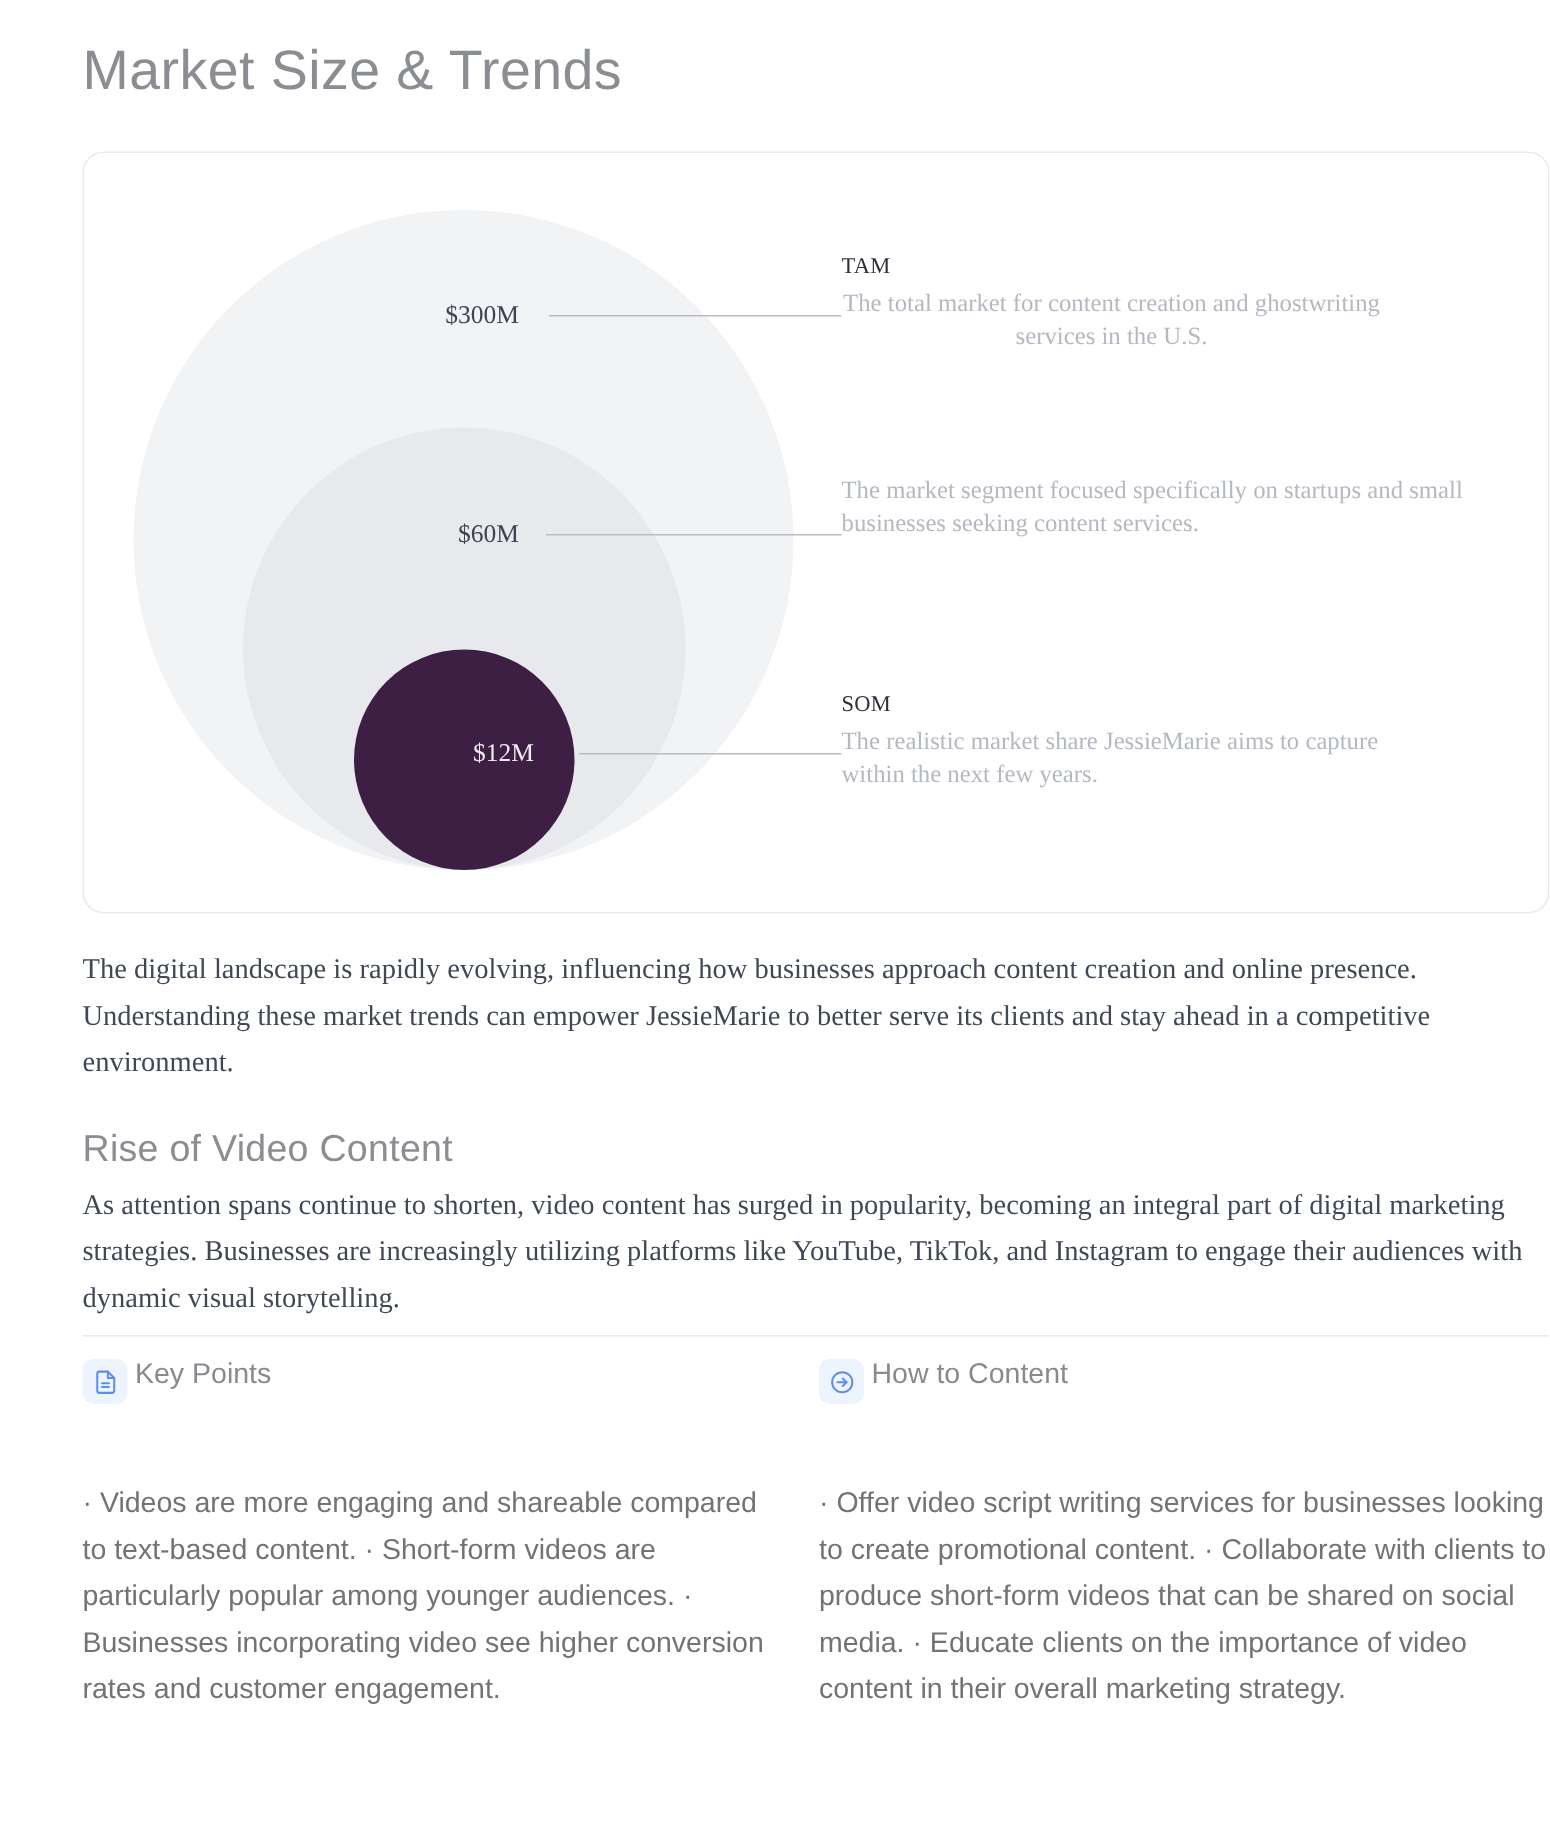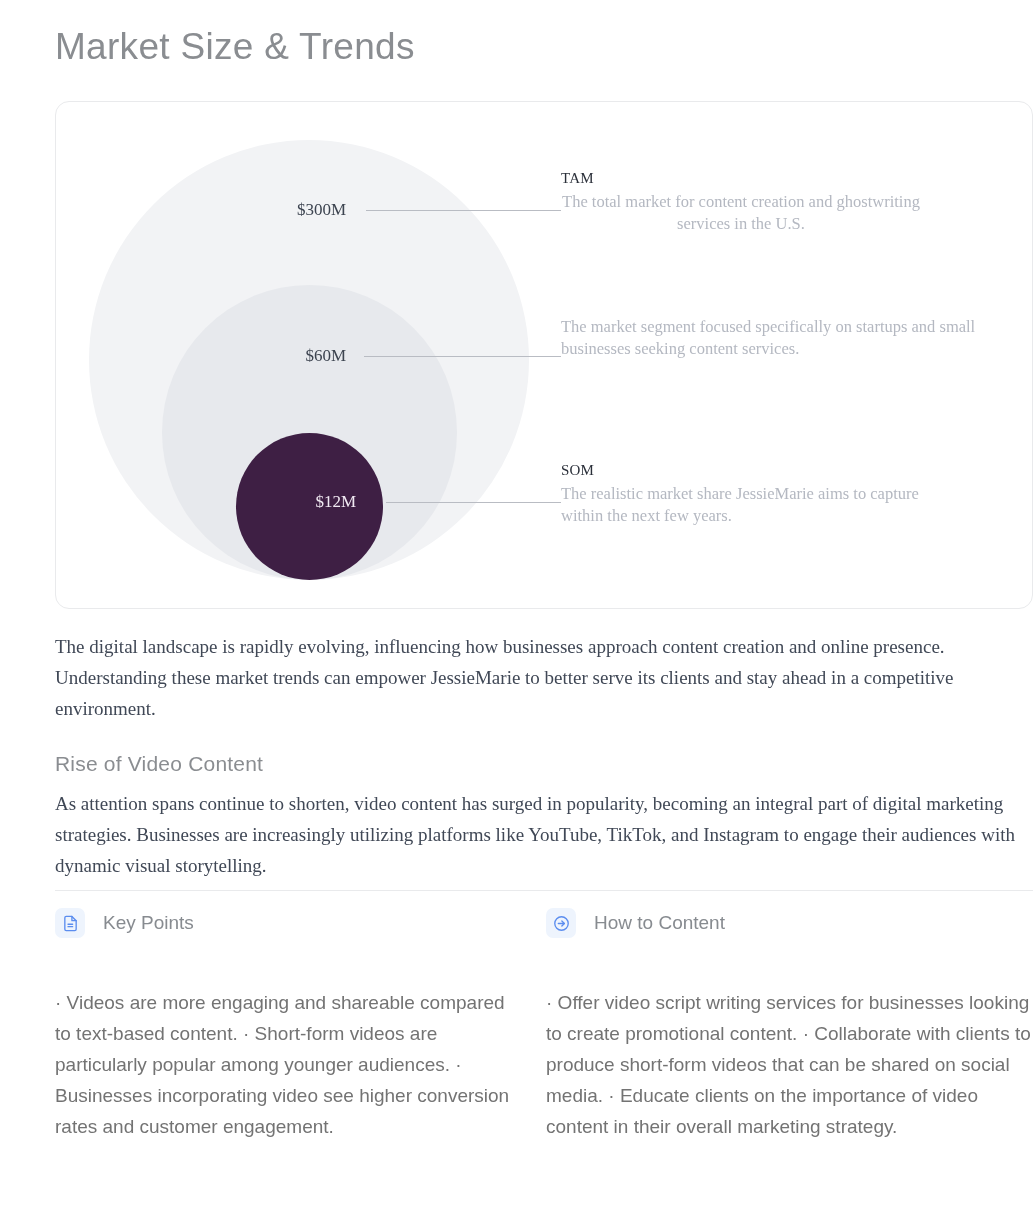--- a/index.html
+++ b/index.html
@@ -118,21 +118,21 @@
     line-height: 1.62;
     color: #404856;
   }
   #intro-paragraph { top: 632px; width: 955px; }
 
   .section-heading {
     position: absolute;
     left: 55px;
     top: 752px;
     font-family: "Liberation Sans", sans-serif;
-    font-size: 21px;
+    font-size: 25px;
     font-weight: 400;
     color: #8a8d91;
     letter-spacing: 0.2px;
   }
   #section-paragraph { top: 789px; width: 962px; }
 
   
   .divider {
     position: absolute;
     left: 55px;
@@ -145,22 +145,21 @@
   
   .col {
     position: absolute;
     top: 906px;
   }
   .col-left  { left: 55px;  width: 470px; }
   .col-right { left: 546px; width: 490px; }
 
   .col-head {
     display: flex;
-    align-items: center;
-    gap: 18px;
+    gap: 5px;
     height: 34px;
   }
   .icon-chip {
     width: 30px; height: 30px;
     border-radius: 7px;
     background: #eef4fd;
     display: flex;
     align-items: center;
     justify-content: center;
     flex: 0 0 auto;

